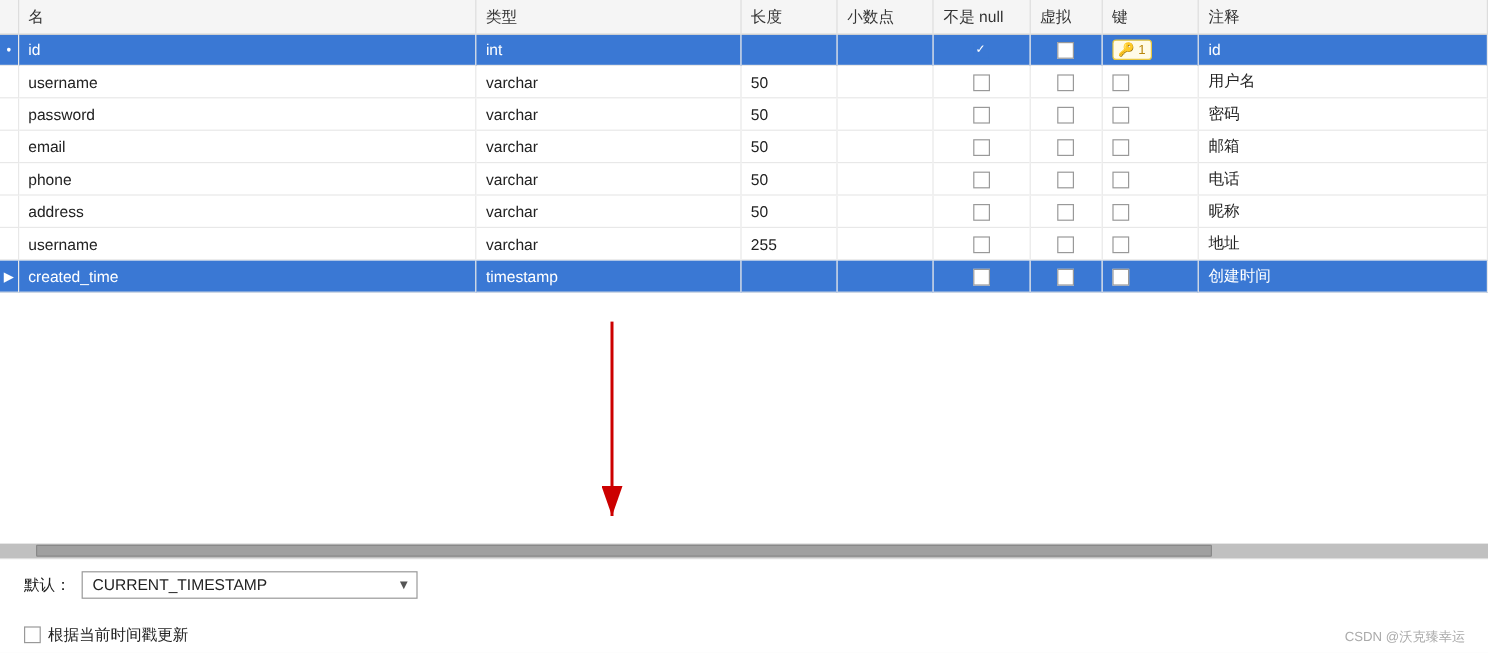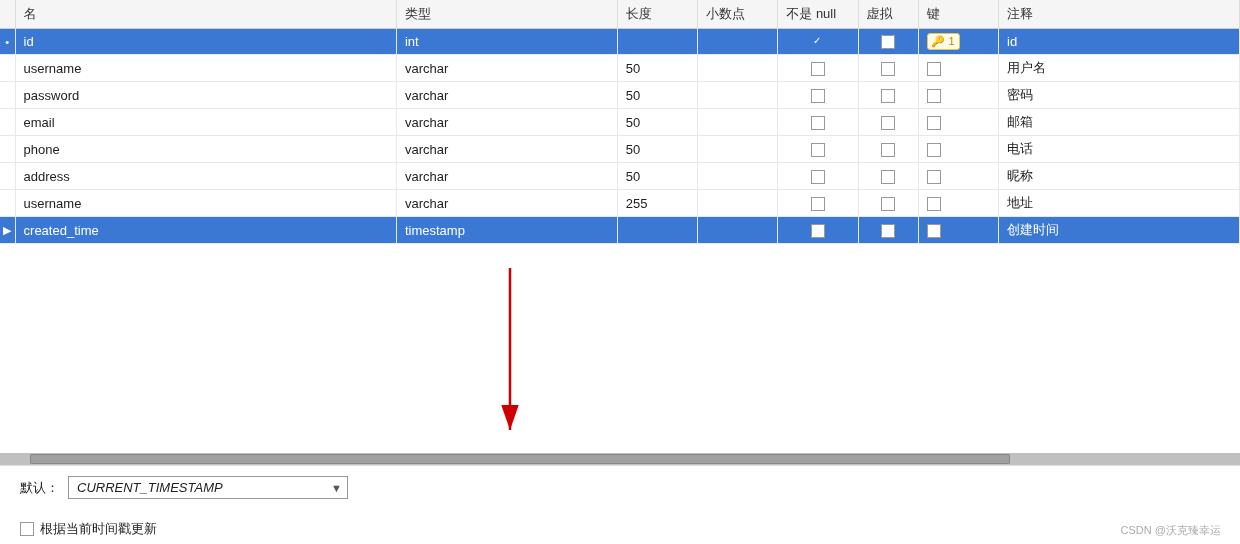--- a/index.html
+++ b/index.html
@@ -143,21 +143,20 @@
     .default-select {
       appearance: none;
       -webkit-appearance: none;
       border: 1px solid #999;
       background: #fff;
       padding: 3px 28px 3px 8px;
       font-size: 13px;
       width: 280px;
       cursor: pointer;
       color: #222;
-      font-style: italic;
     }
     .select-arrow {
       position: absolute;
       right: 6px;
       top: 50%;
       transform: translateY(-50%);
       pointer-events: none;
       font-size: 11px;
       color: #555;
     }

